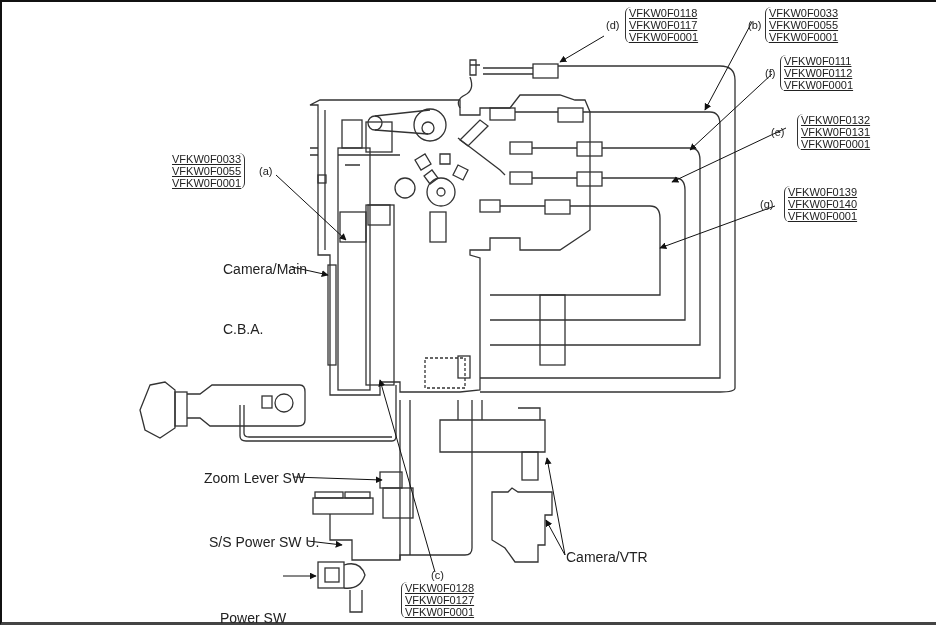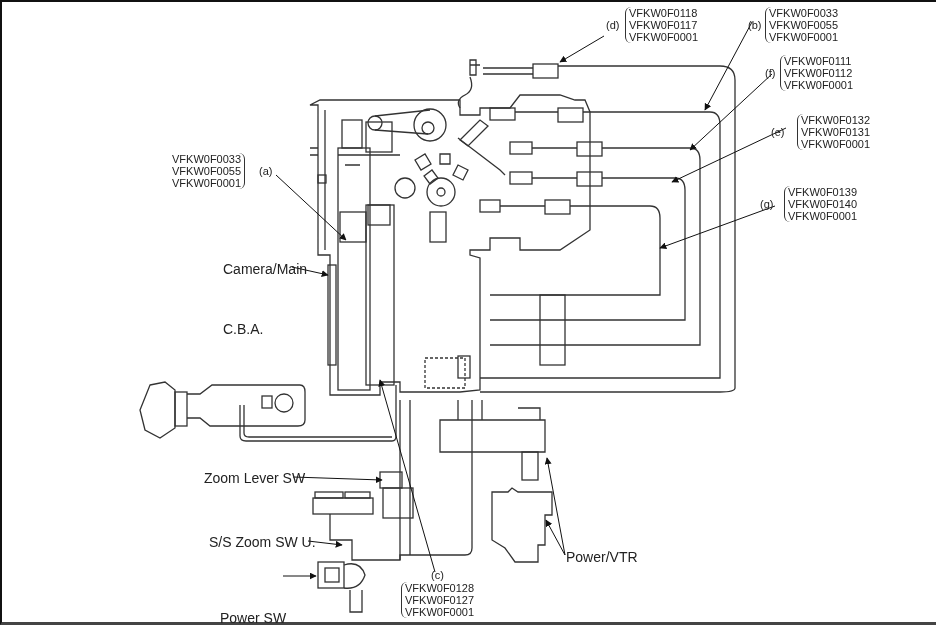--- a/index.html
+++ b/index.html
@@ -1,21 +1,21 @@
 <!DOCTYPE html>
 <html><head>
 <meta charset="utf-8">
 <style>
   html,body{margin:0;padding:0;background:#fff;}
   body{width:936px;height:625px;overflow:hidden;position:relative;font-family:"Liberation Sans",sans-serif;}
   #frame{position:absolute;left:0;top:0;width:936px;height:625px;box-sizing:border-box;border-top:2px solid #111;border-left:2px solid #111;border-bottom:3px solid #444;}
   svg{position:absolute;left:0;top:0;}
   .lbl{position:absolute;font-size:14px;line-height:12px;color:#222;white-space:nowrap;}
   .grp{position:absolute;font-size:11px;line-height:12px;color:#222;}
-  .grp .codes{position:absolute;border-left:1.5px solid #333;padding-left:3px;border-radius:6px 0 0 6px;}
+  .grp .codes{position:absolute;border-left:1.5px solid #333;padding-left:3px;border-radius:6px 0 0 6px;text-decoration:underline;}
   .grp .codes.right{border-left:none;border-right:1.5px solid #333;padding-left:0;padding-right:3px;border-radius:0 6px 6px 0;text-align:left;}
   .grp .tag{position:absolute;}
   .codes div{height:12px;}
 </style>
 </head>
 <body>
 
 <div id="frame"></div>
 
 <svg width="936" height="625" viewBox="0 0 936 625" fill="none" stroke="#333" stroke-width="1.3">
@@ -190,15 +190,15 @@
   <div class="codes" style="left:0;top:12px;">
     <div>VFKW0F0128</div>
     <div>VFKW0F0127</div>
     <div>VFKW0F0001</div>
   </div>
 </div>
 
 <div class="lbl" style="left:223px;top:263px;">Camera/Main</div>
 <div class="lbl" style="left:223px;top:276px;margin-top:47px;">C.B.A.</div>
 <div class="lbl" style="left:204px;top:472px;">Zoom Lever SW</div>
-<div class="lbl" style="left:209px;top:536px;">S/S Zoom SW U.</div>
+<div class="lbl" style="left:209px;top:536px;">S/S Power SW U.</div>
 <div class="lbl" style="left:220px;top:590px;margin-top:22px;">Power SW</div>
-<div class="lbl" style="left:566px;top:551px;">Power/VTR</div>
+<div class="lbl" style="left:566px;top:551px;">Camera/VTR</div>
 
 </body></html>

